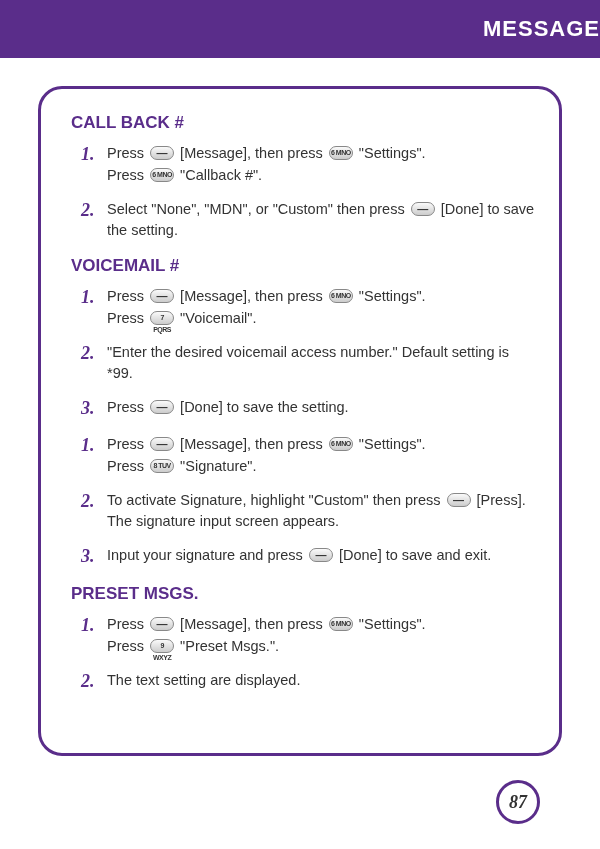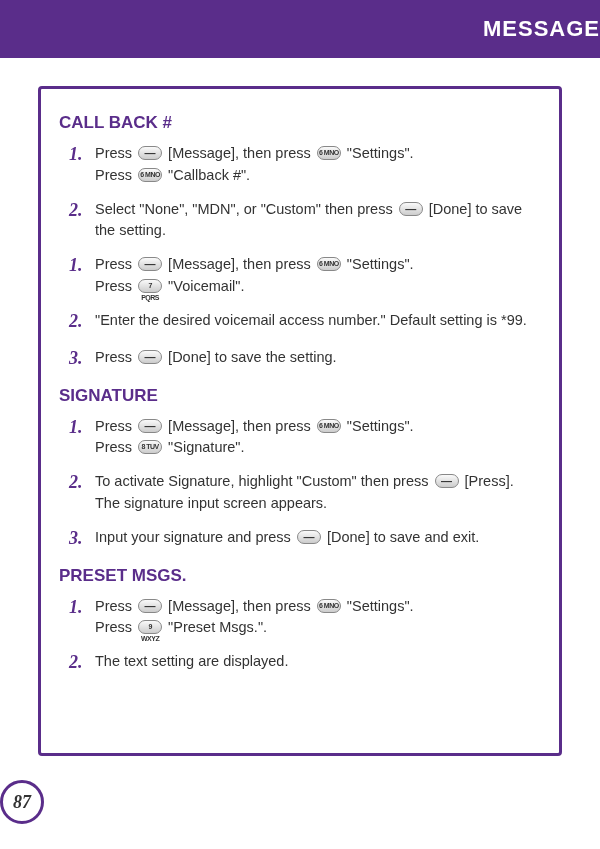--- a/index.html
+++ b/index.html
@@ -21,22 +21,22 @@
       color: #fff;
       font-size: 22px;
       font-weight: bold;
       letter-spacing: 1px;
     }
     .content-wrapper {
       padding: 28px 38px 10px 38px;
     }
     .content-box {
       border: 3px solid #5a2d8a;
-      border-radius: 4px;
-      padding: 24px 22px 30px 18px;
+      border-radius: 24px;
+      padding: 24px 22px 30px 30px;
       min-height: 670px;
     }
     .section-heading {
       color: #5a2d8a;
       font-size: 17px;
       font-weight: bold;
       margin-top: 14px;
       margin-bottom: 8px;
     }
     .section-heading:first-child {
@@ -84,21 +84,21 @@
       font-weight: bold;
       font-size: 11px;
     }
     .key-label {
       font-size: 7px;
       font-weight: bold;
       letter-spacing: -0.5px;
     }
     .page-num-wrap {
       display: flex;
-      justify-content: flex-start;
+      justify-content: flex-end;
       padding-right: 60px;
       margin-top: 14px;
     }
     .page-num {
       border: 3px solid #5a2d8a;
       border-radius: 50%;
       width: 44px;
       height: 44px;
       display: flex;
       align-items: center;
@@ -130,20 +130,21 @@
       </span>
     </div>
 
     <div class="step">
       <span class="step-num">2.</span>
       <span class="step-text">
         <span>Select "None", "MDN", or "Custom" then press </span><span class="key-icon key-dash">—</span><span> [Done] to save the setting.</span>
       </span>
     </div>
 
+    <div class="section-heading">VOICEMAIL #</div>
 
     <div class="step">
       <span class="step-num">1.</span>
       <span class="step-text">
         <span>Press </span><span class="key-icon key-dash">—</span><span> [Message], then press </span><span class="key-icon key-label">6 MNO</span><span> "Settings".</span><br>
         <span>Press </span><span class="key-icon key-label">7 PQRS</span><span> "Voicemail".</span>
       </span>
     </div>
 
     <div class="step">
@@ -151,21 +152,20 @@
       <span class="step-text">"Enter the desired voicemail access number." Default setting is *99.</span>
     </div>
 
     <div class="step">
       <span class="step-num">3.</span>
       <span class="step-text">
         <span>Press </span><span class="key-icon key-dash">—</span><span> [Done] to save the setting.</span>
       </span>
     </div>
 
-    <div class="section-heading">SIGNATURE</div>
 
     <div class="step">
       <span class="step-num">1.</span>
       <span class="step-text">
         <span>Press </span><span class="key-icon key-dash">—</span><span> [Message], then press </span><span class="key-icon key-label">6 MNO</span><span> "Settings".</span><br>
         <span>Press </span><span class="key-icon key-label">8 TUV</span><span> "Signature".</span>
       </span>
     </div>
 
     <div class="step">

